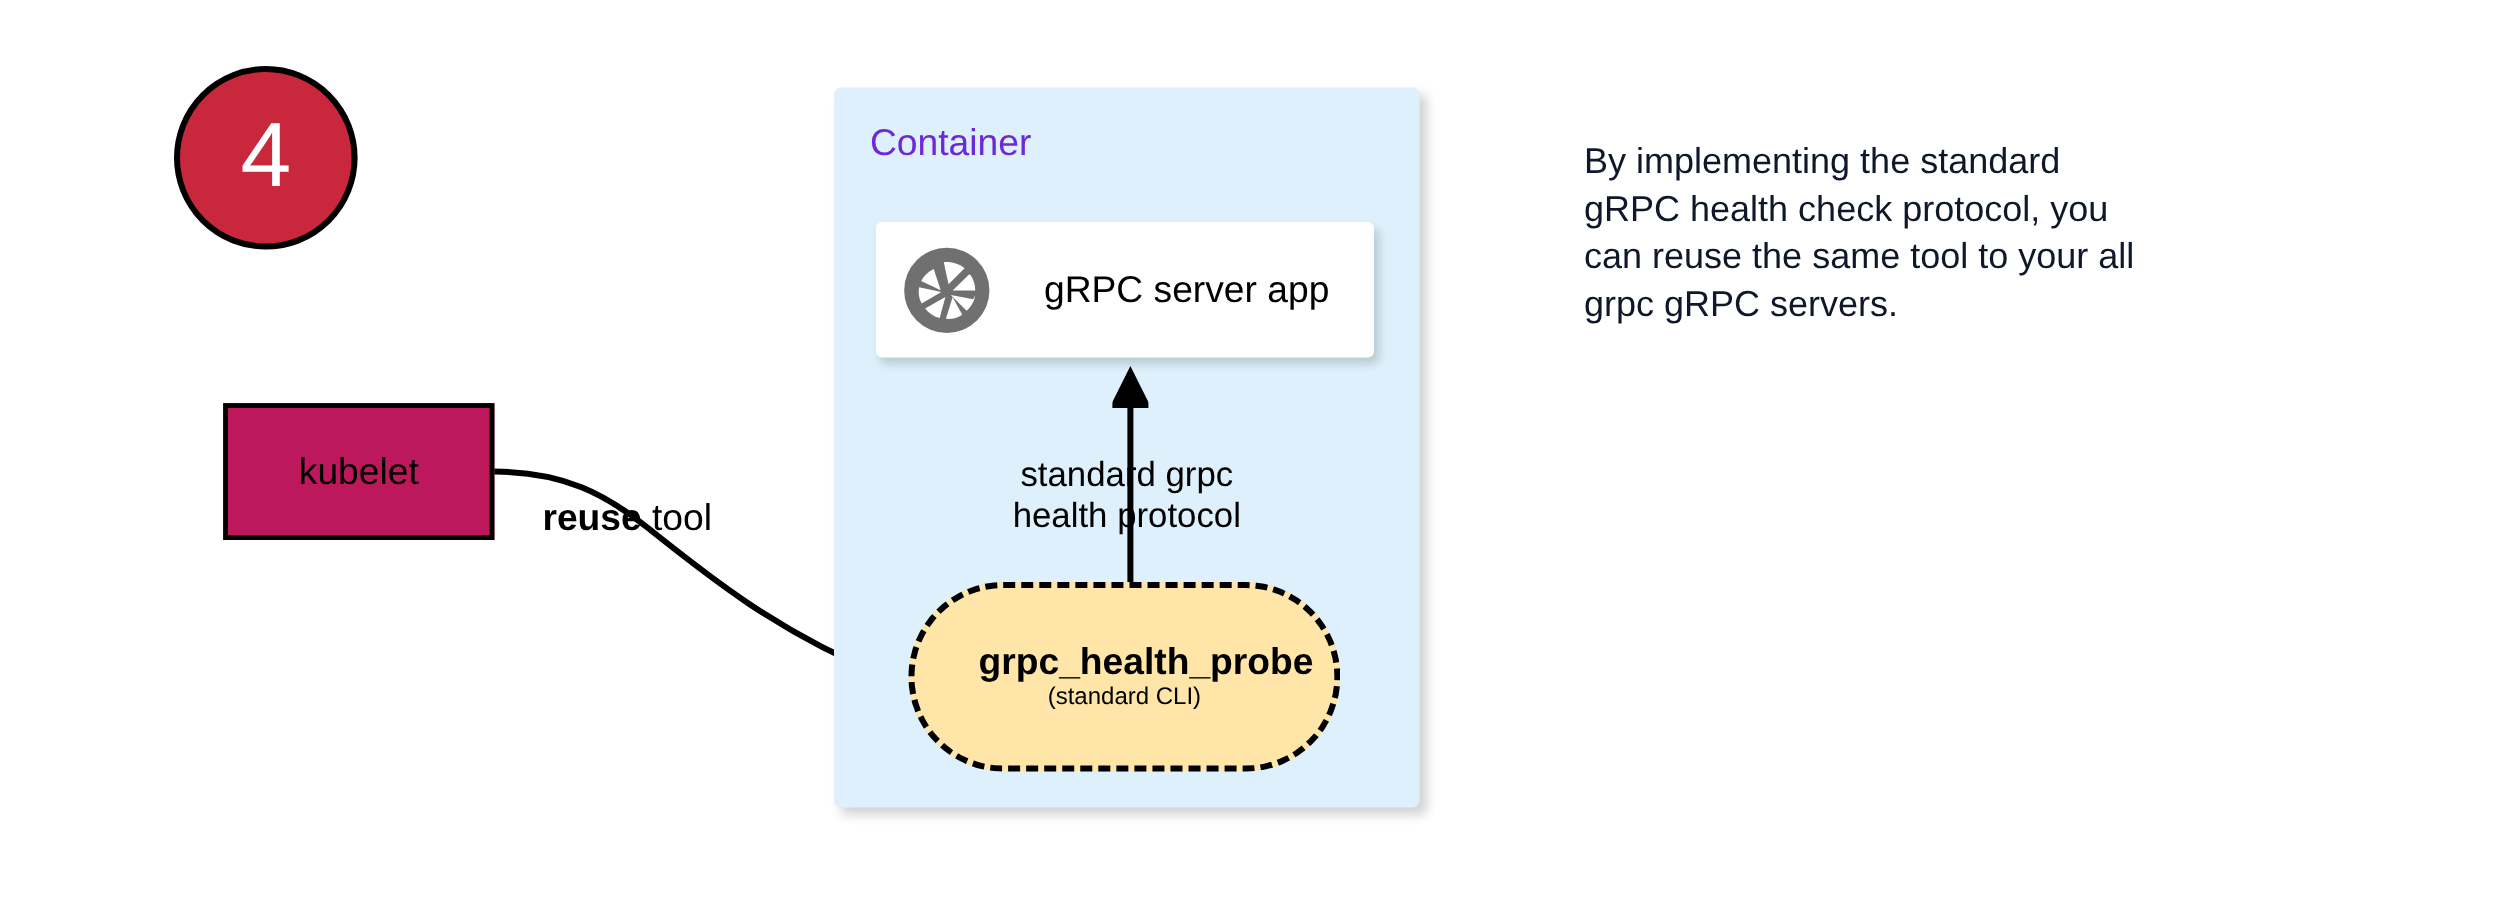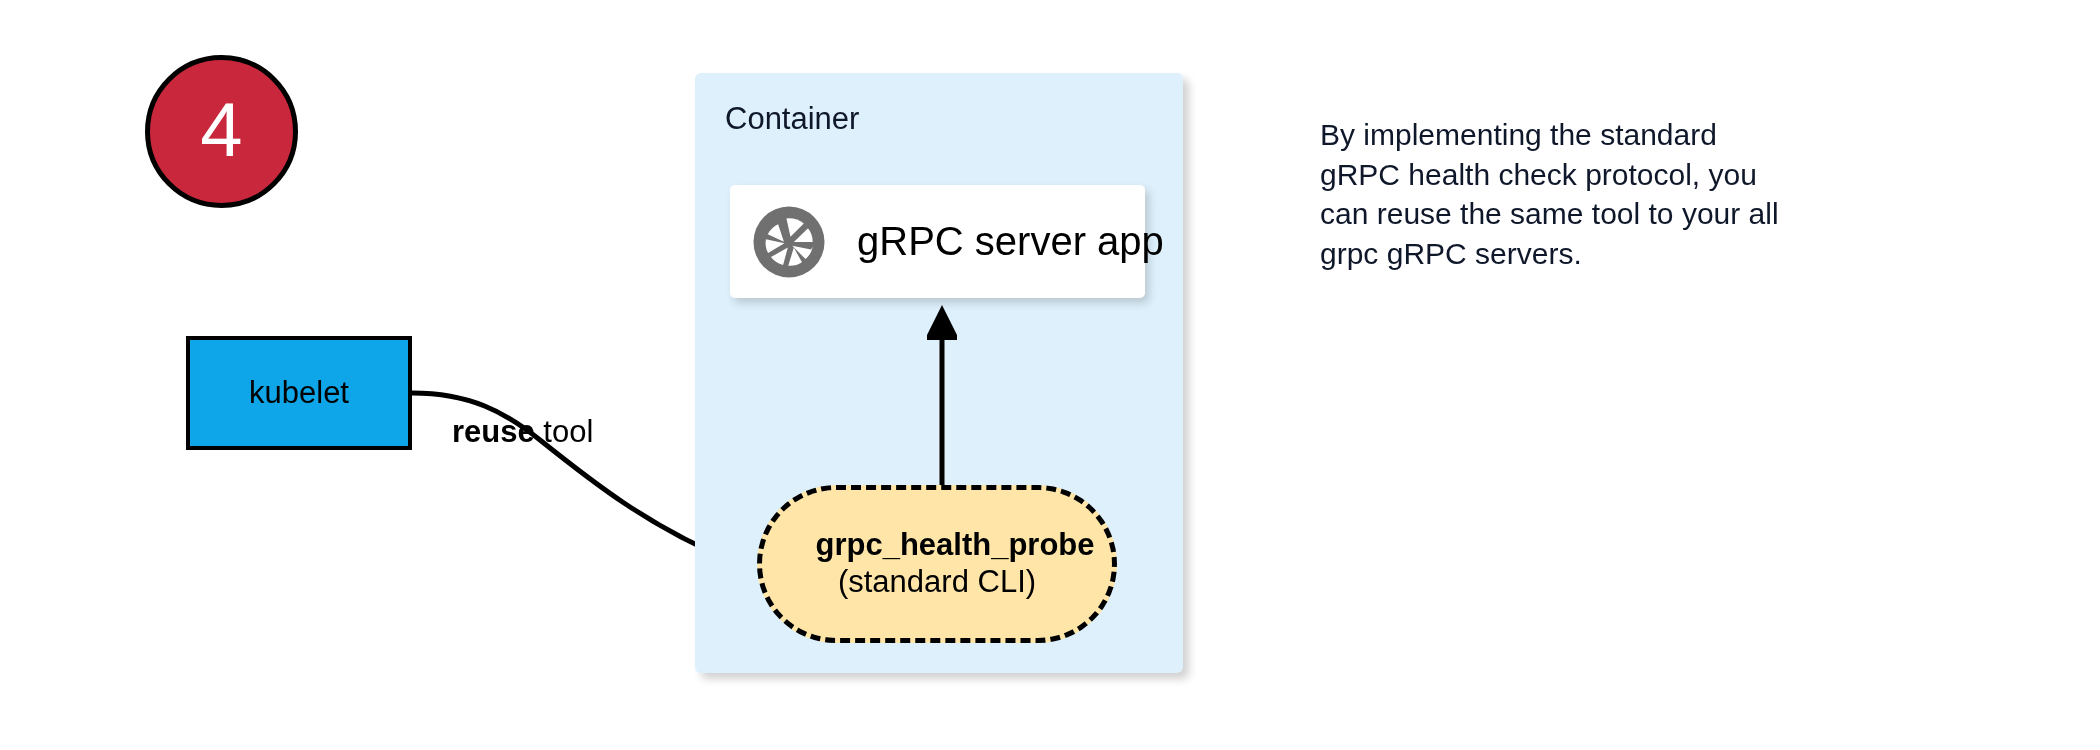--- a/index.html
+++ b/index.html
@@ -47,21 +47,21 @@
     transform: translateY(-2px);
   }
 
   
   .kubelet-box {
     position: absolute;
     left: 186px;
     top: 336px;
     width: 226px;
     height: 114px;
-    background: #0ea5e9;
+    background: #be185d;
     border: 4px solid #000000;
     box-sizing: border-box;
     display: flex;
     align-items: center;
     justify-content: center;
   }
   .kubelet-label {
     font-size: 31px;
     line-height: 1.1;
   }
@@ -98,21 +98,21 @@
     background: #ddf0fb;
     border-radius: 6px;
     box-shadow: 6px 6px 9px rgba(0,0,0,0.18);
   }
   .container-title {
     position: absolute;
     left: 30px;
     top: 29px;
     font-size: 31px;
     line-height: 1.1;
-    color: #0f172a;
+    color: #6d28d9;
   }
 
   
   .server-app-card {
     position: absolute;
     left: 730px;
     top: 185px;
     width: 415px;
     height: 113px;
     background: #ffffff;
@@ -123,22 +123,22 @@
     padding-left: 22px;
     box-sizing: border-box;
   }
   .grpc-icon {
     width: 74px;
     height: 74px;
     flex: 0 0 74px;
     display: block;
   }
   .server-app-label {
-    font-size: 40px;
-    margin-left: 31px;
+    font-size: 31px;
+    margin-left: 44px;
     white-space: nowrap;
   }
 
   
   .protocol-arrow-svg {
     position: absolute;
     left: 927px;
     top: 298px;
     width: 30px;
     height: 190px;
@@ -173,21 +173,21 @@
     justify-content: center;
   }
   .probe-pill-title {
     font-size: 31px;
     font-weight: bold;
     line-height: 1.18;
     white-space: nowrap;
     margin-left: 36px;
   }
   .probe-pill-subtitle {
-    font-size: 31px;
+    font-size: 20px;
     line-height: 1.18;
     white-space: nowrap;
     margin-top: 0;
   }
 
   
   .description {
     position: absolute;
     left: 1320px;
     top: 115px;
@@ -246,20 +246,24 @@
 
   <svg class="protocol-arrow-svg" viewBox="0 0 30 190" xmlns="http://www.w3.org/2000/svg">
     <defs>
       <marker id="arrowhead-up" markerWidth="7" markerHeight="7" refX="5.6" refY="3.5" orient="auto" markerUnits="strokeWidth">
         <path d="M0,0 L7,3.5 L0,7 z" fill="#000000"></path>
       </marker>
     </defs>
     <path d="M15,188 L15,14" fill="none" stroke="#000000" stroke-width="5" marker-end="url(#arrowhead-up)"></path>
   </svg>
 
+  <div class="protocol-label">
+    <span>standard grpc</span>
+    <span>health protocol</span>
+  </div>
 
   <div class="probe-pill">
     <div class="probe-pill-title">grpc_health_probe</div>
     <div class="probe-pill-subtitle">(standard CLI)</div>
   </div>
 
   <div class="description">
     <span>By implementing the standard</span>
     <span>gRPC health check protocol, you</span>
     <span>can reuse the same tool to your all</span>

